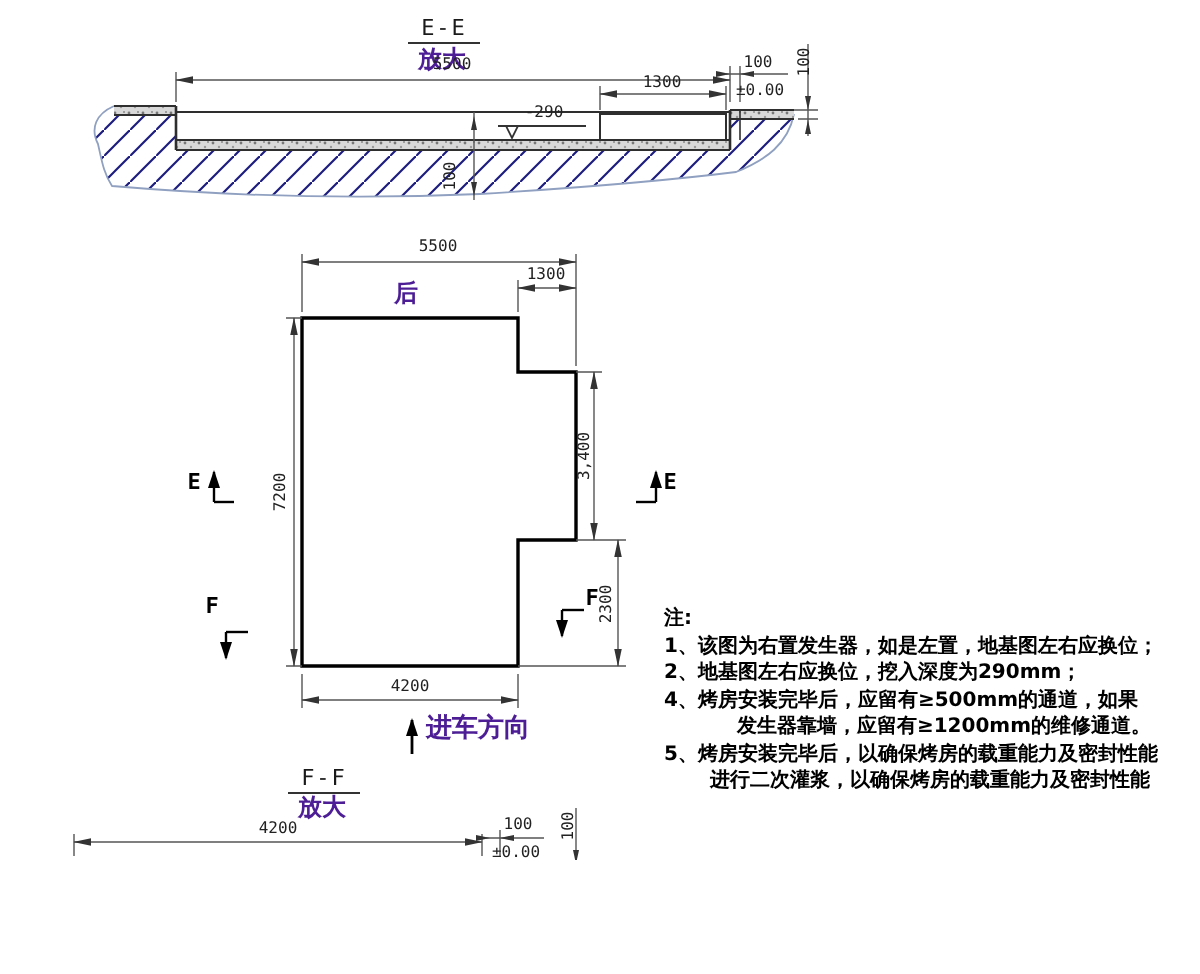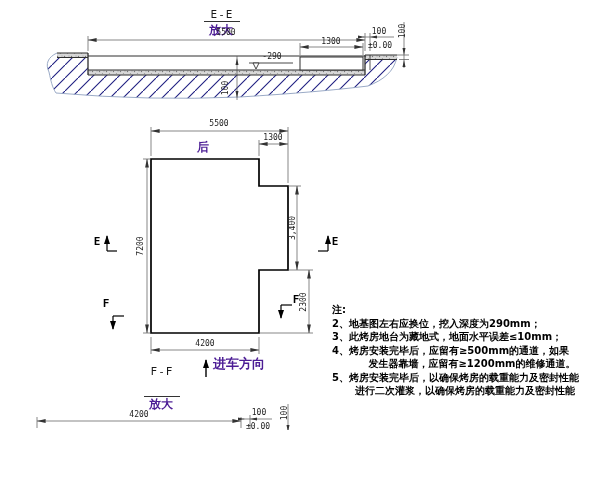--- a/index.html
+++ b/index.html
@@ -176,41 +176,41 @@
   <span class="t rot" style="left:140px;top:246px;">7200</span>
   <span class="t rot" style="left:292px;top:228px;">3,400</span>
   <span class="t rot" style="left:303px;top:302px;">2300</span>
   <span class="t" style="left:205px;top:343px;">4200</span>
   <span class="t mk" style="left:97px;top:241px;">E</span>
   <span class="t mk" style="left:335px;top:241px;">E</span>
   <span class="t mk" style="left:106px;top:303px;">F</span>
   <span class="t mk" style="left:296px;top:299px;">F</span>
   <span class="t cjk" style="left:239px;top:364px;font-size:13px;">进车方向</span>
 
-  <span class="t big" style="left:162px;top:371px;">F-F</span>
+  <span class="t big" style="left:162px;top:389px;">F-F</span>
   <div class="uline" style="left:144px;top:396px;width:36px;"></div>
   <span class="t cjk sub" style="left:161px;top:404px;">放大</span>
   <span class="t" style="left:139px;top:414px;">4200</span>
   <span class="t" style="left:259px;top:412px;">100</span>
   <span class="t" style="left:258px;top:426px;">±0.00</span>
   <span class="t rot" style="left:284px;top:413px;">100</span>
   <span class="t rot" style="left:133px;top:468px;">100</span>
   <span class="t" style="left:177px;top:436px;">-290</span>
 
   <div class="notes">
     <div class="row">注:</div>
     <div class="row">
+      <span>1、</span><span>该图为右置发生器，如是左置，地基图左右应换位；</span>
+      <span class="cont"></span>
+    </div>
+    <div class="row">
       <span>2、</span><span>地基图左右应换位，挖入深度为290mm；</span>
       <span class="cont"></span>
     </div>
     <div class="row">
-      <span>3、</span><span>此烤房地台为藏地式，地面水平误差≤10mm；</span>
-      <span class="cont"></span>
-    </div>
-    <div class="row">
       <span>4、</span><span>烤房安装完毕后，应留有≥500mm的通道，如果</span>
       <span class="cont ind">发生器靠墙，应留有≥1200mm的维修通道。</span>
     </div>
     <div class="row">
       <span>5、</span><span>烤房安装完毕后，以确保烤房的载重能力及密封性能</span>
       <span class="cont">进行二次灌浆，以确保烤房的载重能力及密封性能</span>
     </div>
   </div>
 
 </div>

